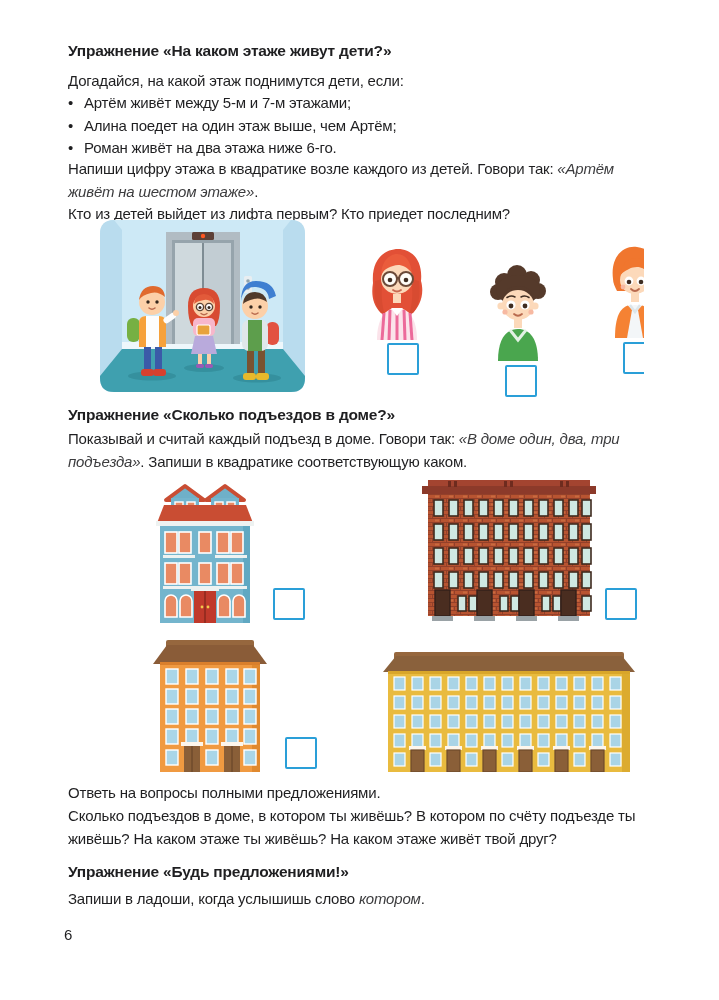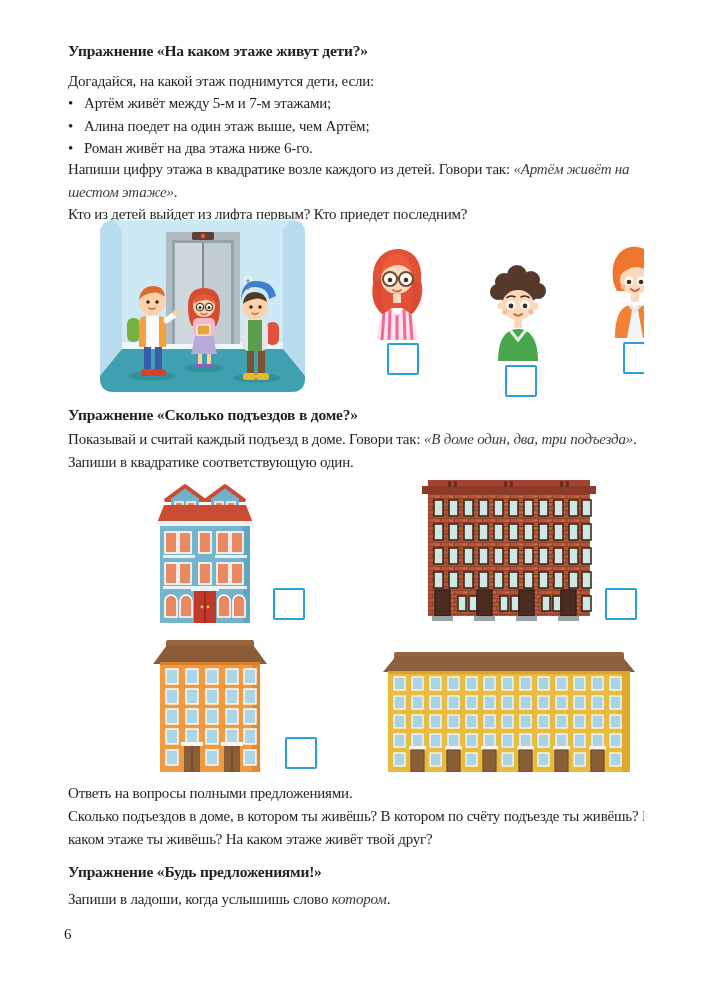--- a/index.html
+++ b/index.html
@@ -1,18 +1,18 @@
 <!DOCTYPE html>
 <html lang="ru" style="--box-border: #2a9fd8;"><head>
 <meta charset="utf-8">
 <style>
   html,body{margin:0;padding:0;background:#fff;}
   .page{
     position:relative;width:644px;height:1000px;background:#fff;overflow:hidden;
-    font-family:Liberation Serif, serif;color:#1f1f21;
+    font-family:Liberation Sans, sans-serif;color:#1f1f21;
   }
   .abs{position:absolute;}
   .tblock{left:68px;width:594px;font-size:15px;line-height:22.5px;letter-spacing:-0.2px;}
   .ex-title{font-weight:bold;font-size:15.5px;}
   .quote-italic{font-style:italic;color:#3c3c3e;}
   ul.dots{margin:0;padding:0;list-style:none;}
   ul.dots li{position:relative;padding-left:16px;}
   ul.dots li::before{content:"•";position:absolute;left:0;top:0;}
   .answer-box{
     position:absolute;width:32px;height:32px;box-sizing:border-box;background:#fff;
@@ -195,21 +195,21 @@
         <path d="M8 95 C8 74 13 65 21 62.5 L25 67 L20 95 Z" fill="#f58233"></path>
         <path d="M48 95 C48 74 43 65 35 62.5 L31 67 L36 95 Z" fill="#f58233"></path>
         <path d="M23 62 L28 69 L33 62" stroke="#dde6ea" stroke-width="2.5" fill="none"></path>
       </svg>
     </div>
     <div class="answer-box" style="left:555px;top:123px"></div>
   </div>
 
   <div class="abs tblock ex-title" style="top:404px">Упражнение «Сколько подъездов в доме?»</div>
 
-  <div class="abs tblock" style="top:428px"><span>Показывай и считай каждый подъезд в доме. Говори так: </span><span class="quote-italic">«В доме один, два, три подъезда»</span><span>. Запиши в квадратике соответствующую один.</span></div>
+  <div class="abs tblock" style="top:428px"><span>Показывай и считай каждый подъезд в доме. Говори так: </span><span class="quote-italic">«В доме один, два, три подъезда»</span><span>. Запиши в квадратике соответствующую каком.</span></div>
 
   <div class="abs" style="left:68px;top:476px;width:630px;height:302px">
 
     <div class="abs" style="left:82px;top:7px">
       <svg width="110" height="140" viewBox="0 0 110 140">
         <g>
           <path d="M16 17 L35 3 L54 17 Z" fill="#6fb0c8" stroke="#c94d33" stroke-width="4" stroke-linejoin="round"></path>
           <rect x="21" y="15" width="28" height="24" fill="#74b5cd"></rect>
           <rect x="25" y="19" width="8" height="13" fill="#e98a63" stroke="#fff" stroke-width="1.4"></rect>
           <rect x="37" y="19" width="8" height="13" fill="#e98a63" stroke="#fff" stroke-width="1.4"></rect>

